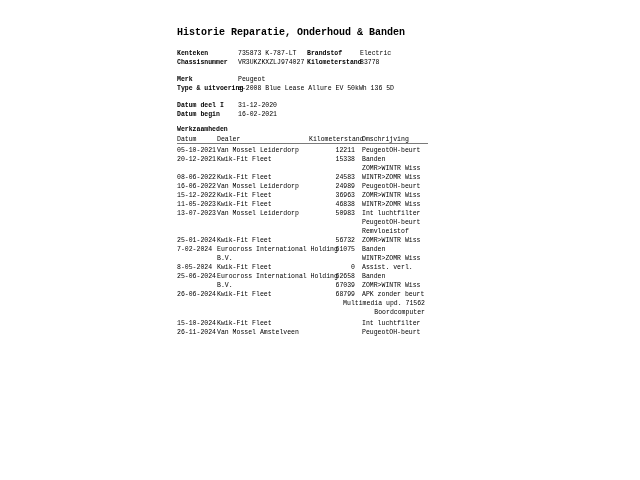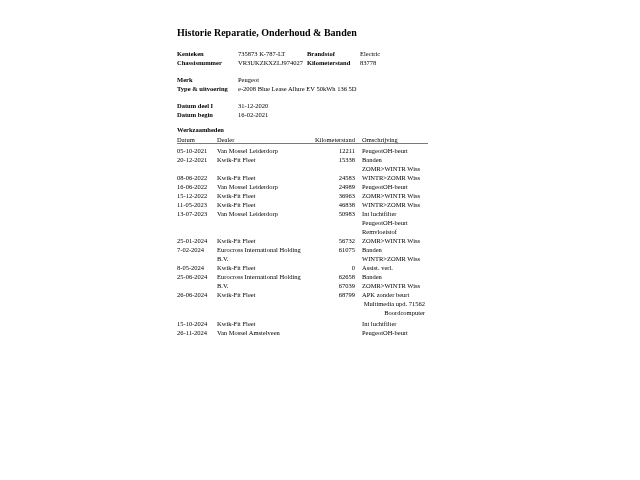--- a/index.html
+++ b/index.html
@@ -2,21 +2,21 @@
 <html><head>
 <meta charset="utf-8">
 <style>
   html, body { margin: 0; padding: 0; background: #ffffff; }
   .page {
     position: relative;
     width: 640px;
     height: 336px;
     background: #ffffff;
     color: #000000;
-    font-family: Liberation Serif, serif;
+    font-family: Liberation Mono, monospace;
     overflow: hidden;
   }
   .title {
     position: absolute;
     left: 177px;
     top: 27px;
     font-size: 10px;
     font-weight: bold;
     white-space: nowrap;
   }

